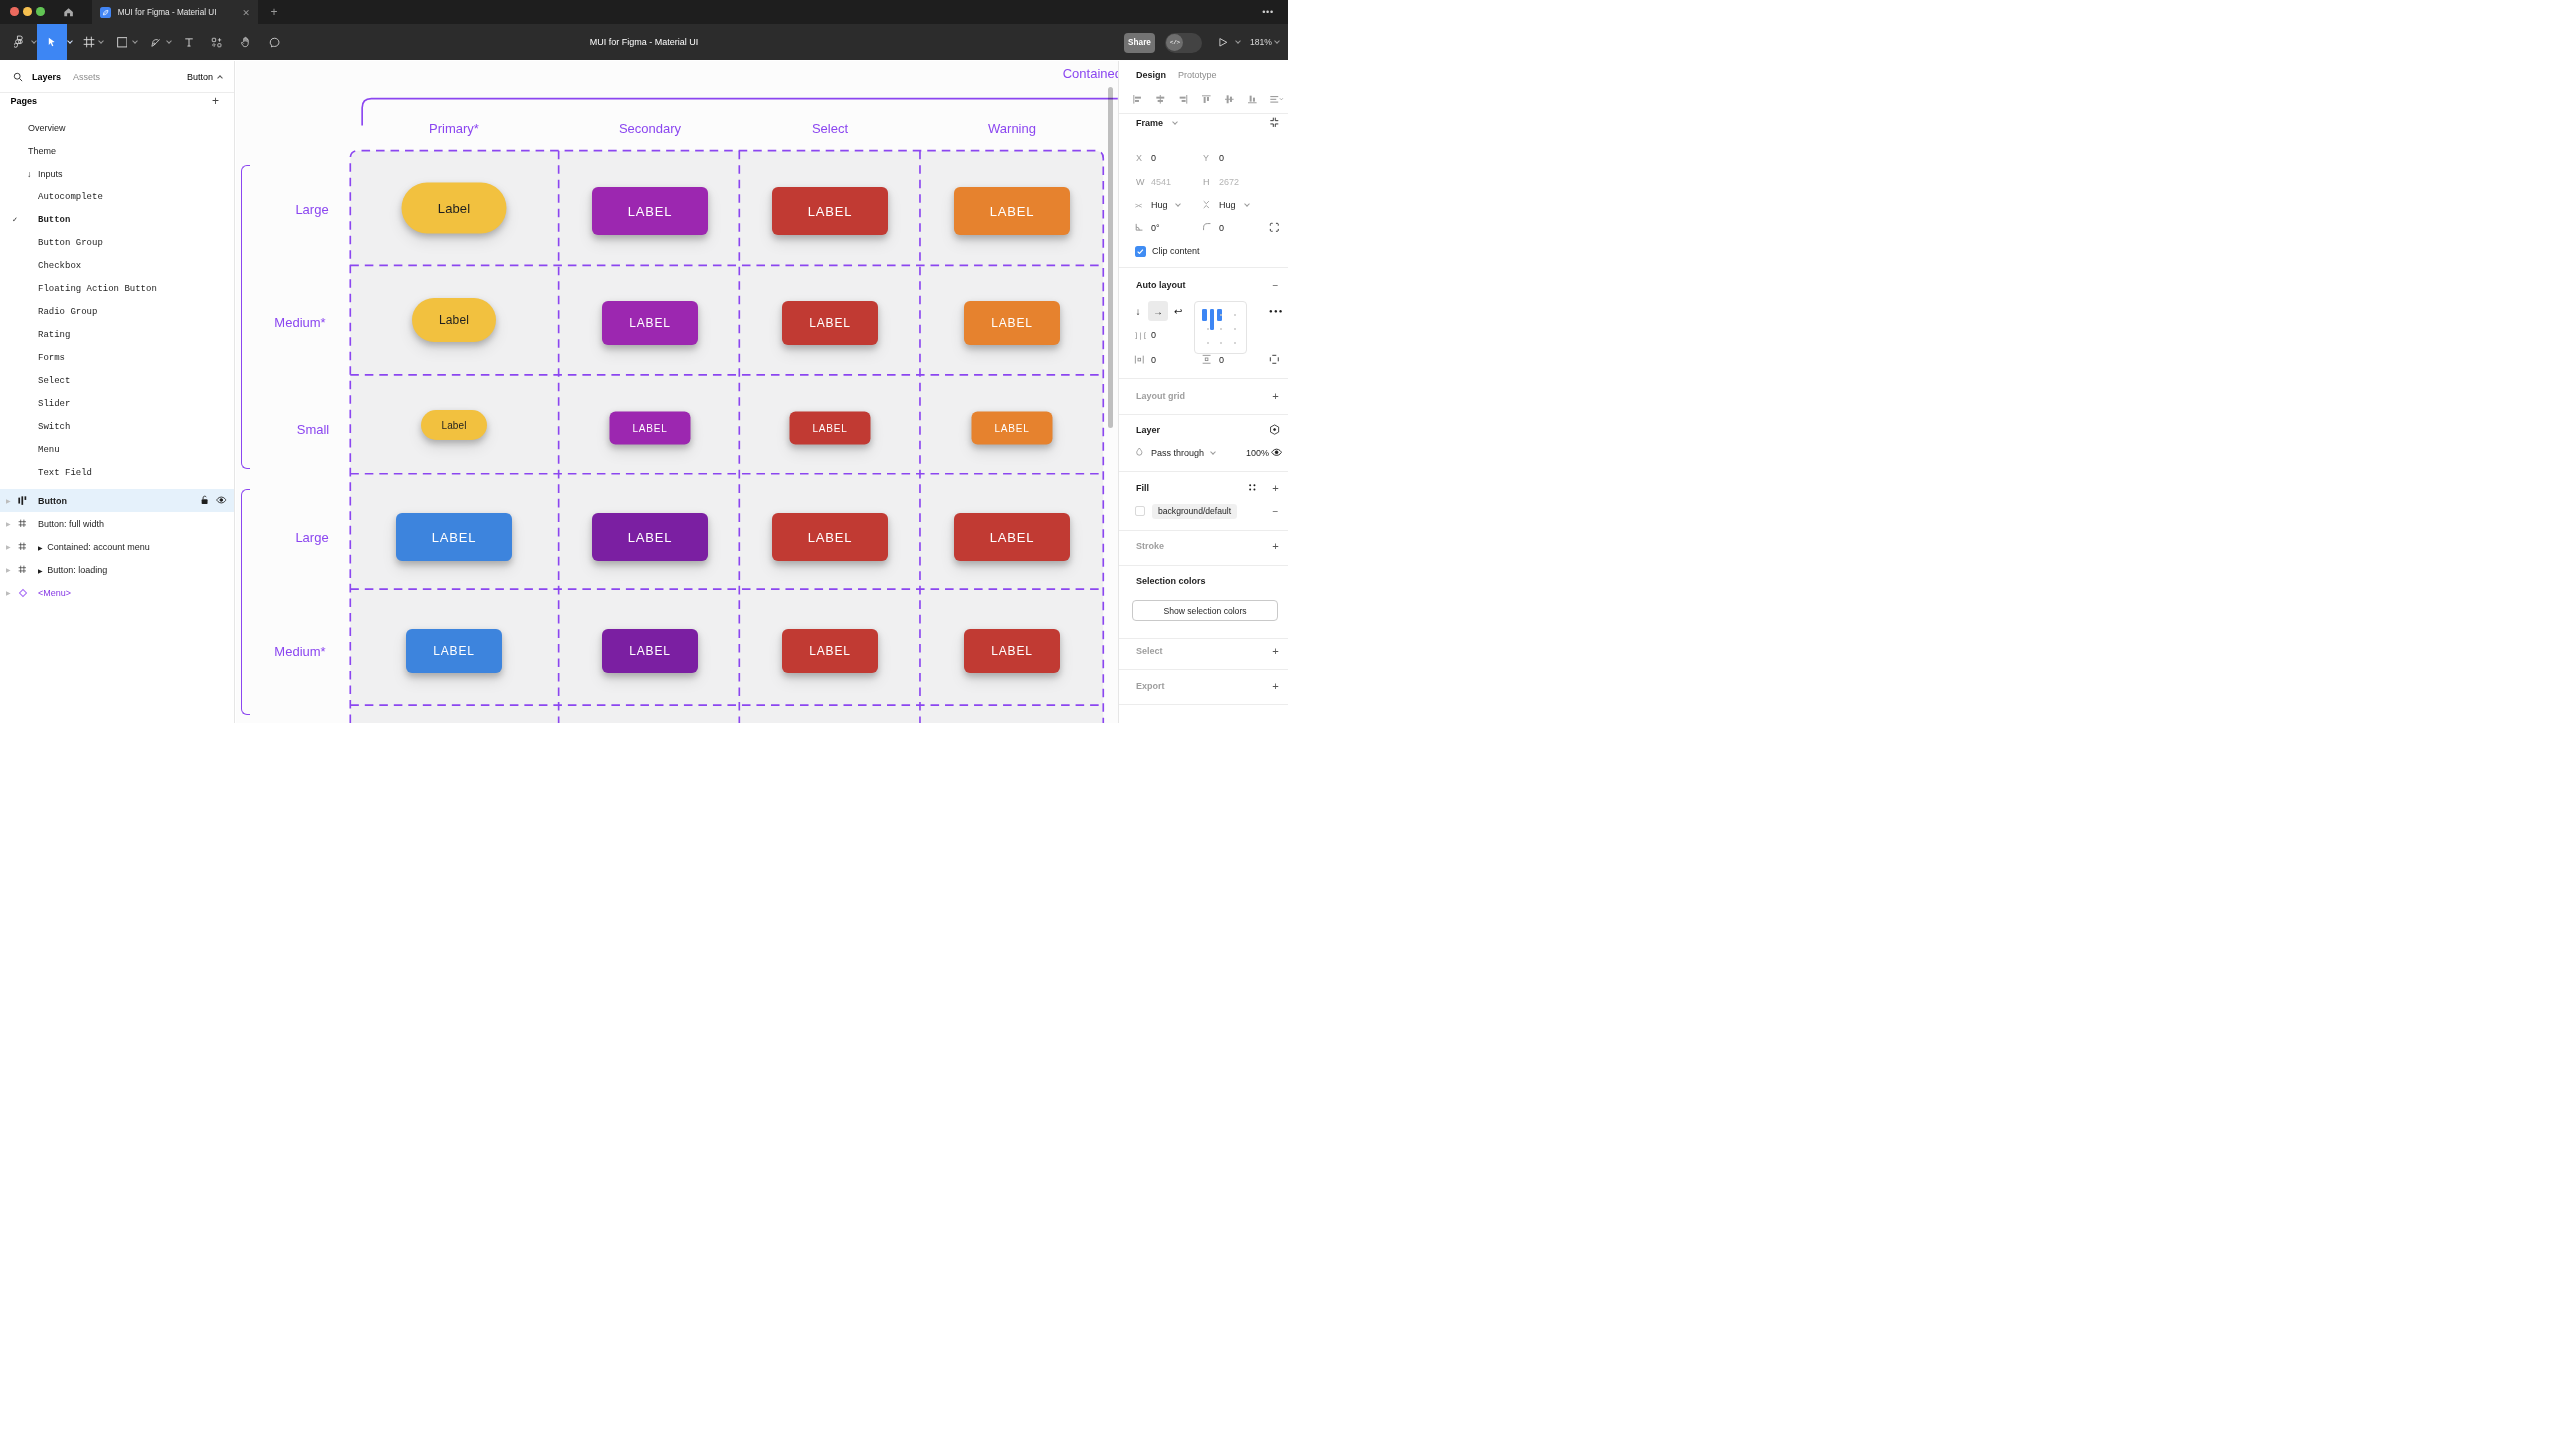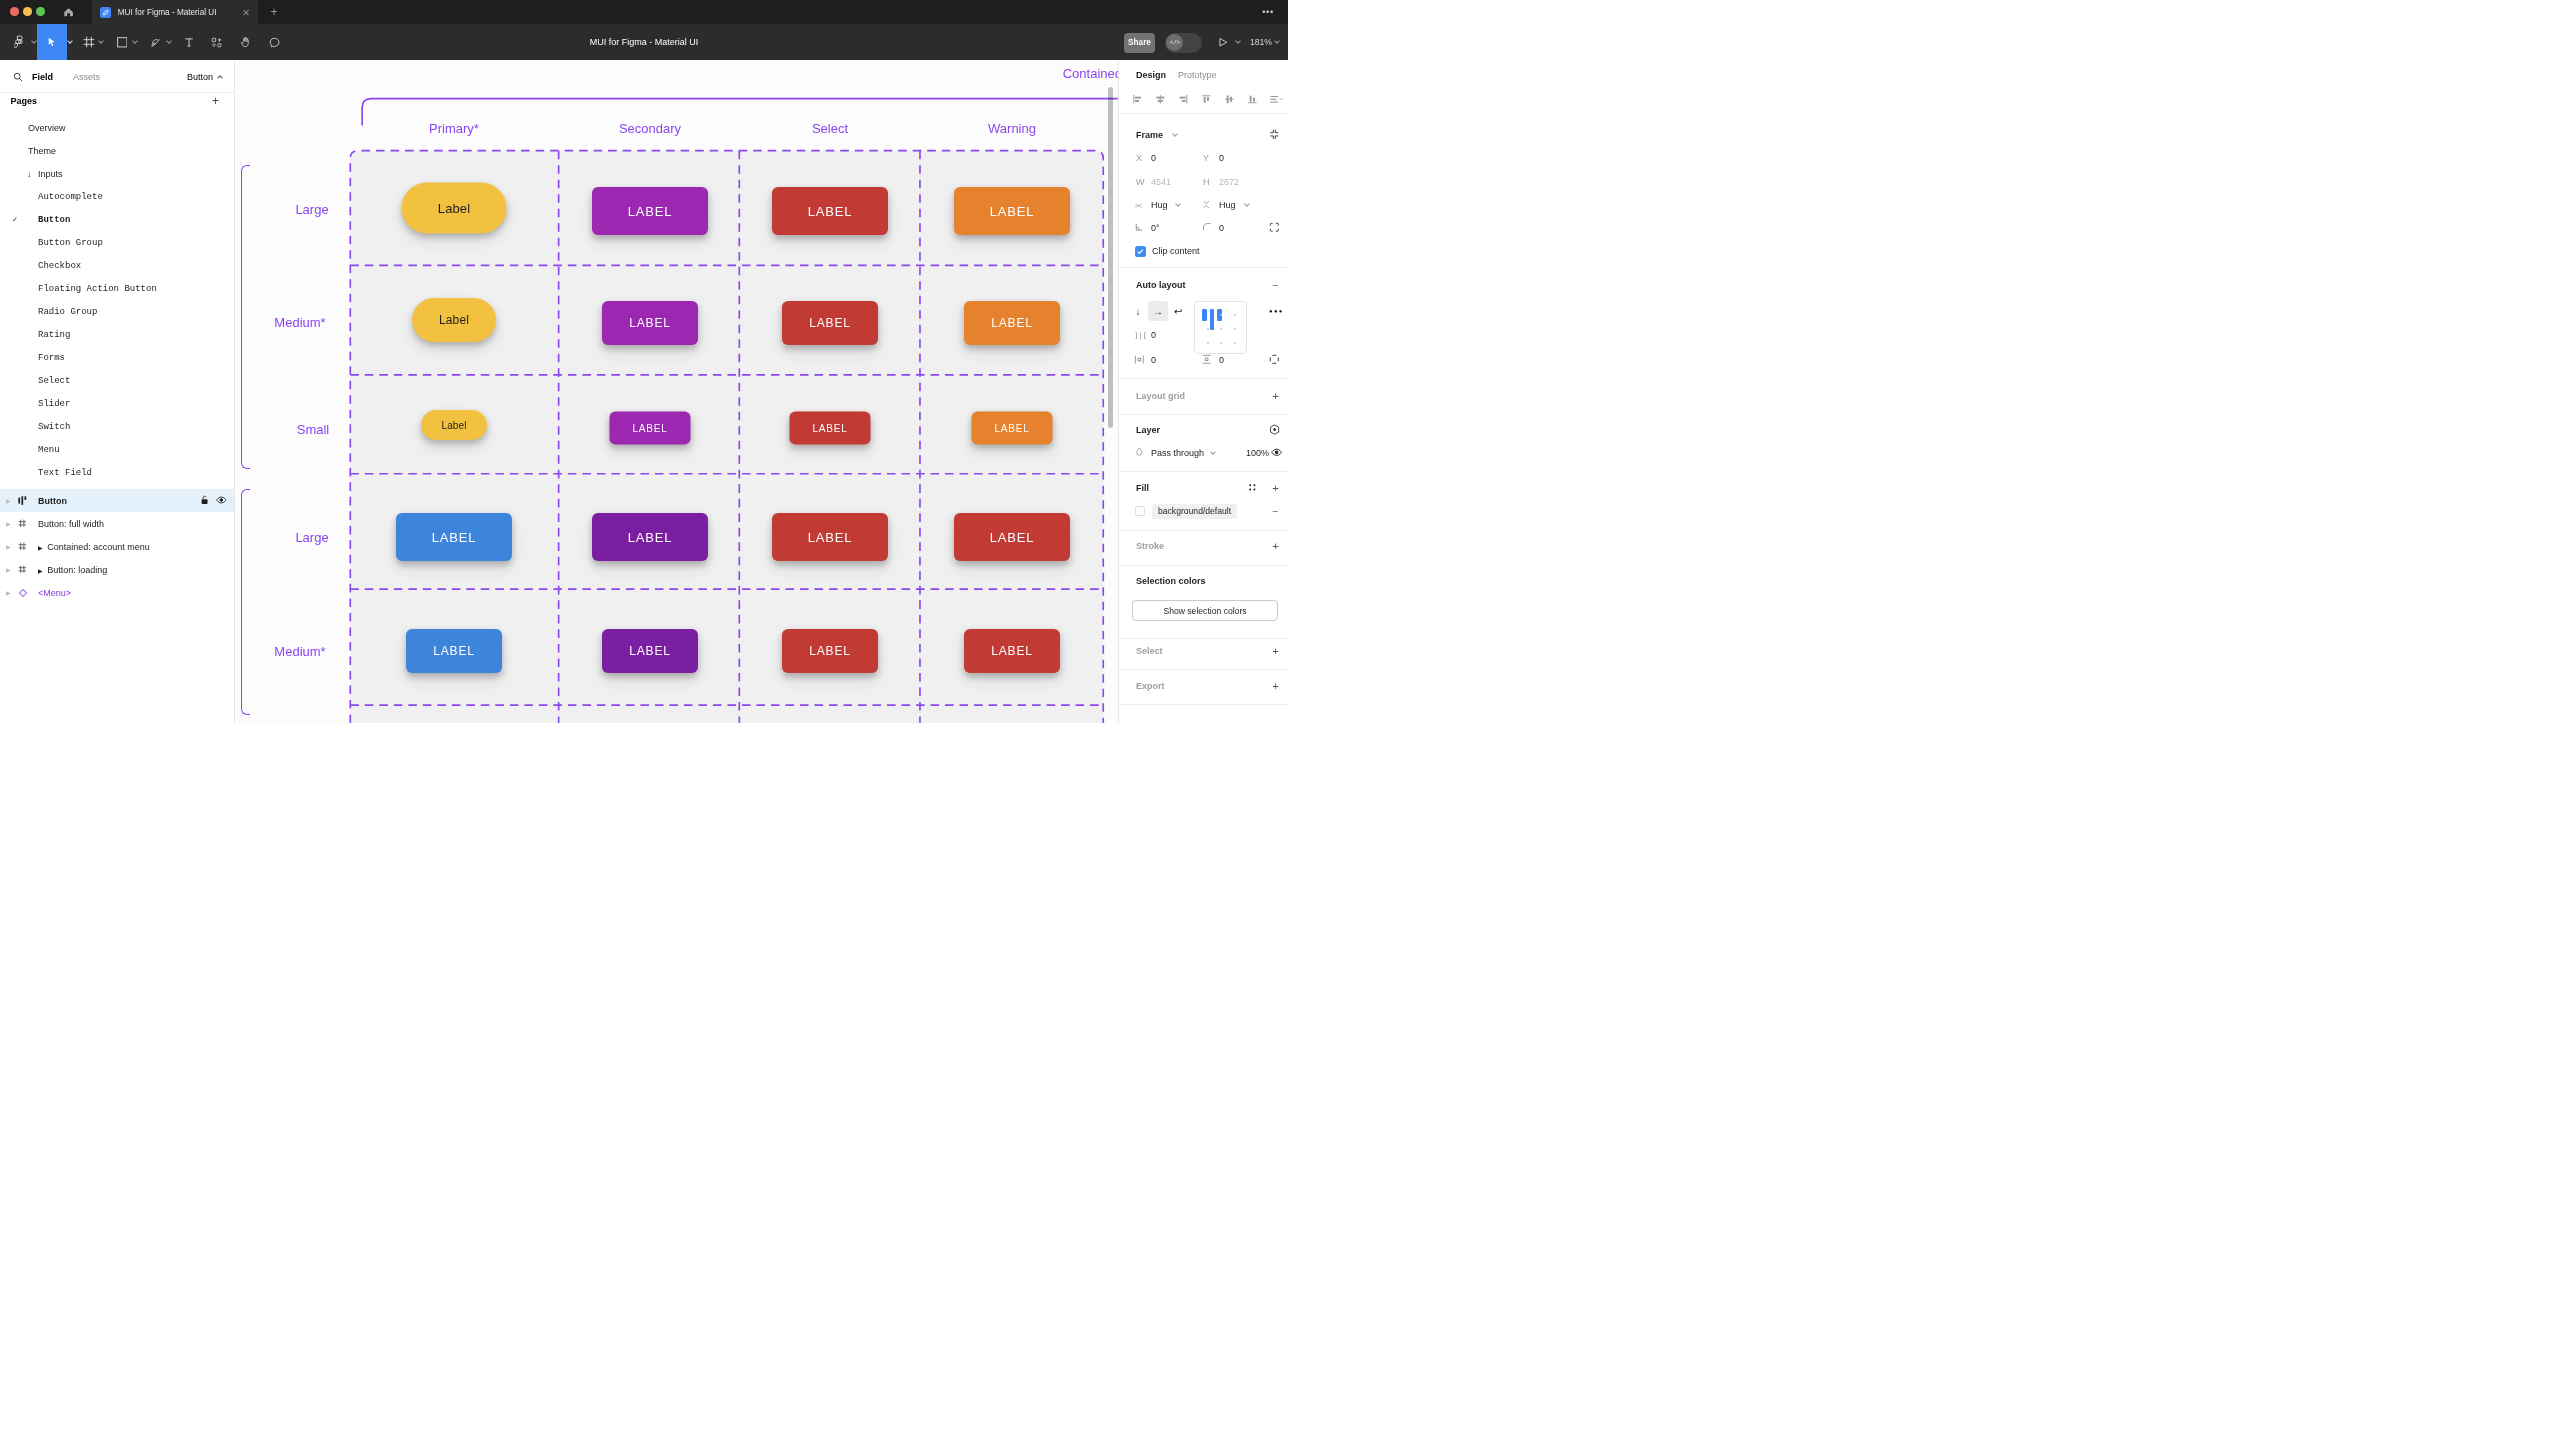--- a/index.html
+++ b/index.html
@@ -219,21 +219,21 @@
 </div>
 
 <div class="lsb">
   <div class="lsb-head">
     <span class="lsb-tab" style="left:12.5px">
       <svg width="10" height="10" viewBox="0 0 16 16" fill="none" stroke="#333" stroke-width="1.5">
         <circle cx="6.7" cy="6.7" r="4.7"></circle>
           <path d="M10.4 10.4 14.6 14.6"></path>
       </svg>
     </span>
-    <span class="lsb-tab" style="left:32px;font-weight:700">Field</span>
+    <span class="lsb-tab" style="left:32px;font-weight:700">Layers</span>
     <span class="lsb-tab" style="left:73px;color:#8c8c8c">Assets</span>
     <span class="lsb-tab" style="left:187px">
       <span>Button</span>
       <span class="chv up" style="border-color:#555;margin-left:4.6px"></span>
     </span>
   </div>
 
   <div class="pages-head">
     <span style="margin-left:10.6px;font-weight:700;font-size:9px">Pages</span>
     <span style="position:absolute;left:212px;font-size:12px;color:#444">+</span>
@@ -453,21 +453,21 @@
         </svg></span>
     <span style="position:absolute;left:150px"><svg width="14.5" height="10.6" viewBox="0 0 22 16" fill="#9e9e9e">
           <rect x="2" y="3" width="12" height="1.7"></rect>
           <rect x="2" y="7.2" width="9" height="1.7"></rect>
           <rect x="2" y="11.4" width="12" height="1.7"></rect>
           <path d="M16.5 6.5l2.3 2.3 2.2-2.3" fill="none" stroke="#9e9e9e" stroke-width="1.3"></path>
         </svg></span>
   </div>
   <div class="rdiv" style="top:52px"></div>
 
-  <div class="rrow" style="top:65px">
+  <div class="rrow" style="top:53px">
     <span class="sec-h">Frame</span>
     <span class="chv" style="position:absolute;left:51px;border-color:#9a9a9a"></span>
     <span style="position:absolute;left:150px">
       <svg width="10.6" height="10.6" viewBox="0 0 16 16" fill="none" stroke="#1e1e1e" stroke-width="1.3">
           <path d="M2 5.5 6.5 5.5 6.5 1M14 5.5 9.5 5.5 9.5 1M2 10.5 6.5 10.5 6.5 15M14 10.5 9.5 10.5 9.5 15"></path>
         </svg>
     </span>
   </div>
 
   <div class="rrow" style="top:88px">

